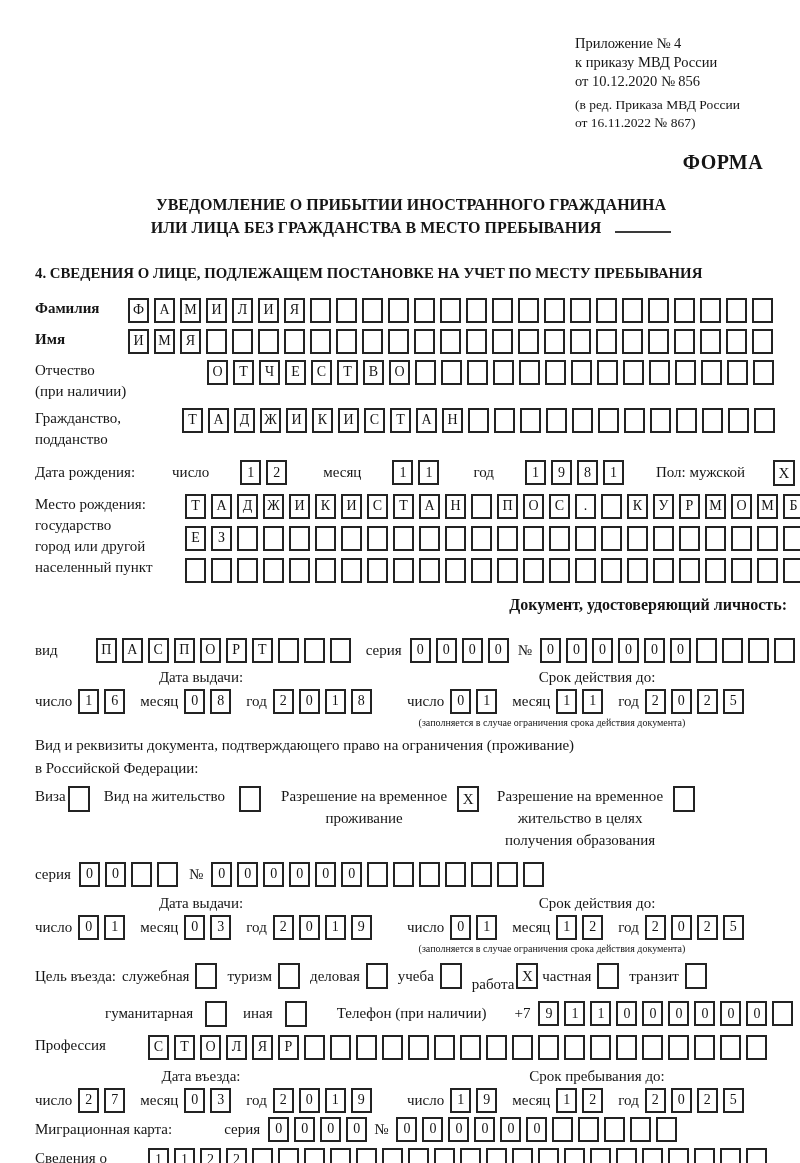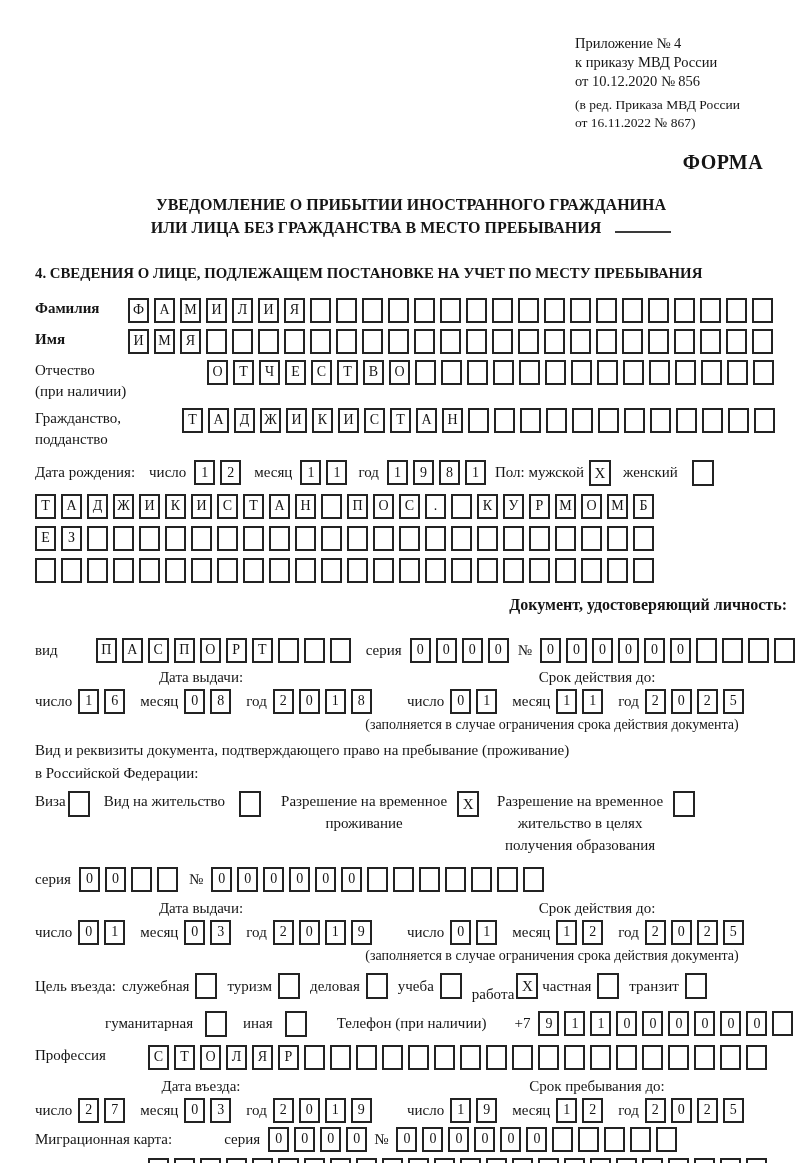--- a/index.html
+++ b/index.html
@@ -29,21 +29,21 @@
   .inlinerow .lbl{margin-right:8px;white-space:nowrap;}
   .dates{display:flex;margin-bottom:4px;}
   .dcol{display:flex;flex-direction:column;}
   .dcol.left{width:372px;flex-shrink:0;}
   .dcol.right{flex:1;}
   .dcaption{text-align:center;margin-bottom:3px;}
   .dcol.left .dcaption{padding-right:40px;}
   .dfields{display:flex;align-items:center;}
   .dfields .lbl{margin-right:6px;white-space:nowrap;}
   .dfields .cells{margin-right:10px;}
-  .dnote{font-size:14px;white-space:nowrap;margin-top:3px;margin-left:-90px;text-align:center;}
+  .dnote{font-size:10px;white-space:nowrap;margin-top:3px;margin-left:-90px;text-align:center;}
   .para{line-height:1.55;margin:6px 0 4px;}
   .optrow{display:flex;align-items:flex-start;margin:6px 0 10px;}
   .opt{display:flex;align-items:flex-start;margin-right:16px;}
   .opt .optlbl{margin-right:10px;line-height:1.45;}
   .opt .center{text-align:center;}
   .purpose{display:flex;align-items:center;flex-wrap:nowrap;margin-bottom:8px;}
   .purpose .plbl{margin-right:6px;white-space:nowrap;}
   .purpose .chk{margin-right:10px;}
   .indent{padding-left:70px;}
 </style>
@@ -189,21 +189,21 @@
         <span class="cell"></span>
         <span class="cell"></span>
         <span class="cell"></span>
         <span class="cell"></span>
         <span class="cell"></span>
         <span class="cell"></span>
         <span class="cell"></span>
       </div>
   </div>
 
-  <div class="inlinerow" style="margin-top:10px;">
+  <div class="inlinerow" style="margin-top:10px;gap:23px;">
     <span class="lbl" style="margin-right:14px;">Дата рождения:</span>
     <span class="lbl">число</span>
     <span class="cells" style="margin-right:8px;">
         <span class="cell">1</span>
         <span class="cell">2</span>
       </span>
     <span class="lbl">месяц</span>
     <span class="cells" style="margin-right:6px;">
         <span class="cell">1</span>
         <span class="cell">1</span>
@@ -215,20 +215,26 @@
         <span class="cell">8</span>
         <span class="cell">1</span>
       </span>
     <span class="lbl" style="margin-right:5px;">Пол: мужской</span>
     <span class="chk">X</span>
     <span class="lbl" style="margin-left:12px;margin-right:14px;text-align:right;">женский</span>
     <span class="chk"></span>
   </div>
 
   <div class="cellrow" style="margin-top:8px;">
+    <div class="rowlabel w-place">
+      <div>Место рождения:</div>
+      <div>государство</div>
+      <div>город или другой</div>
+      <div>населенный пункт</div>
+    </div>
     <div class="stack">
       <div class="cells">
           <span class="cell">Т</span>
           <span class="cell">А</span>
           <span class="cell">Д</span>
           <span class="cell">Ж</span>
           <span class="cell">И</span>
           <span class="cell">К</span>
           <span class="cell">И</span>
           <span class="cell">С</span>
@@ -384,21 +390,21 @@
             <span class="cell">0</span>
             <span class="cell">2</span>
             <span class="cell">5</span>
           </span>
       </div>
       <div class="dnote">(заполняется в случае ограничения срока действия документа)</div>
     </div>
   </div>
 
   <div class="para">
-    <div>Вид и реквизиты документа, подтверждающего право на пребывание (проживание)</div>
+    <div>Вид и реквизиты документа, подтверждающего право на ограничения (проживание)</div>
     <div>в Российской Федерации:</div>
   </div>
 
   <div class="optrow">
     <div class="opt" style="margin-right:14px;">
       <span class="optlbl" style="margin-right:2px;">Виза</span>
       <span class="chk"></span>
     </div>
     <div class="opt" style="margin-right:20px;">
       <span class="optlbl" style="margin-right:14px;">Вид на жительство</span>

